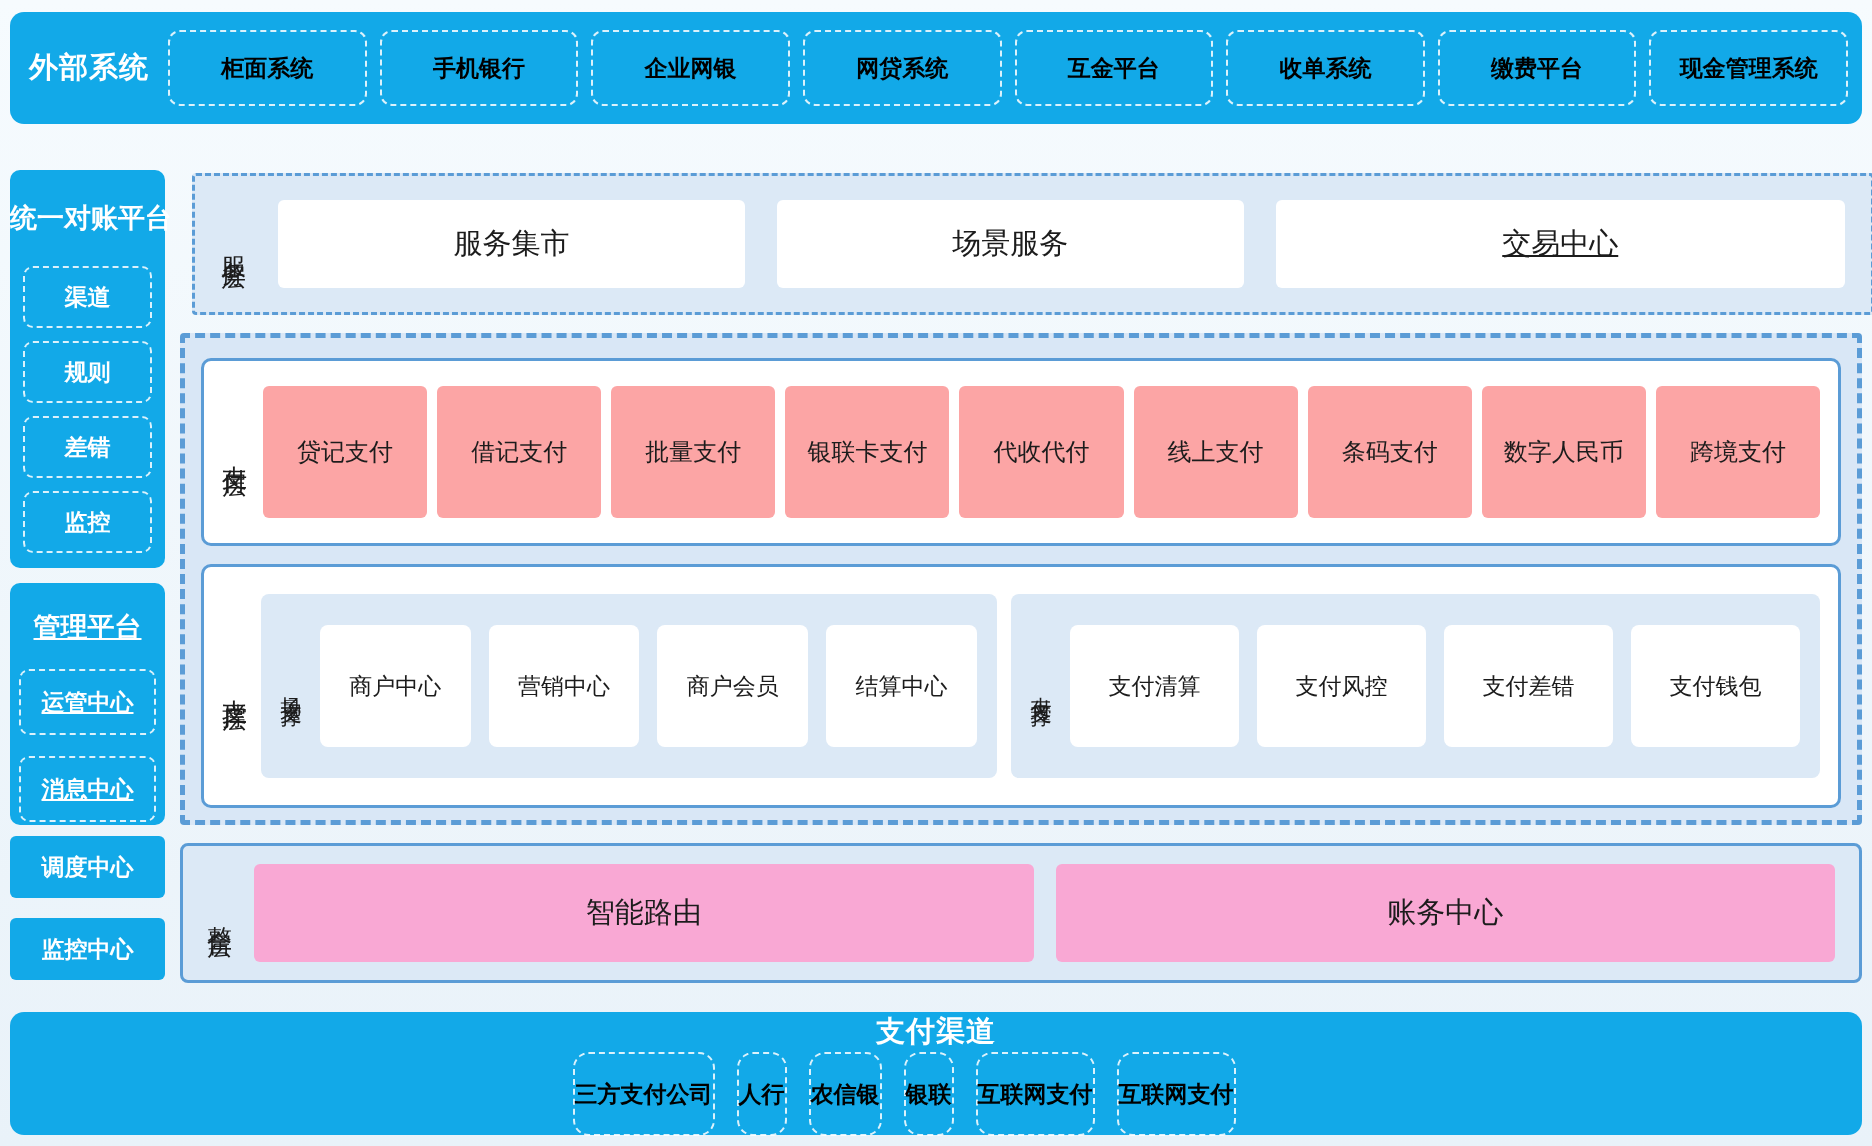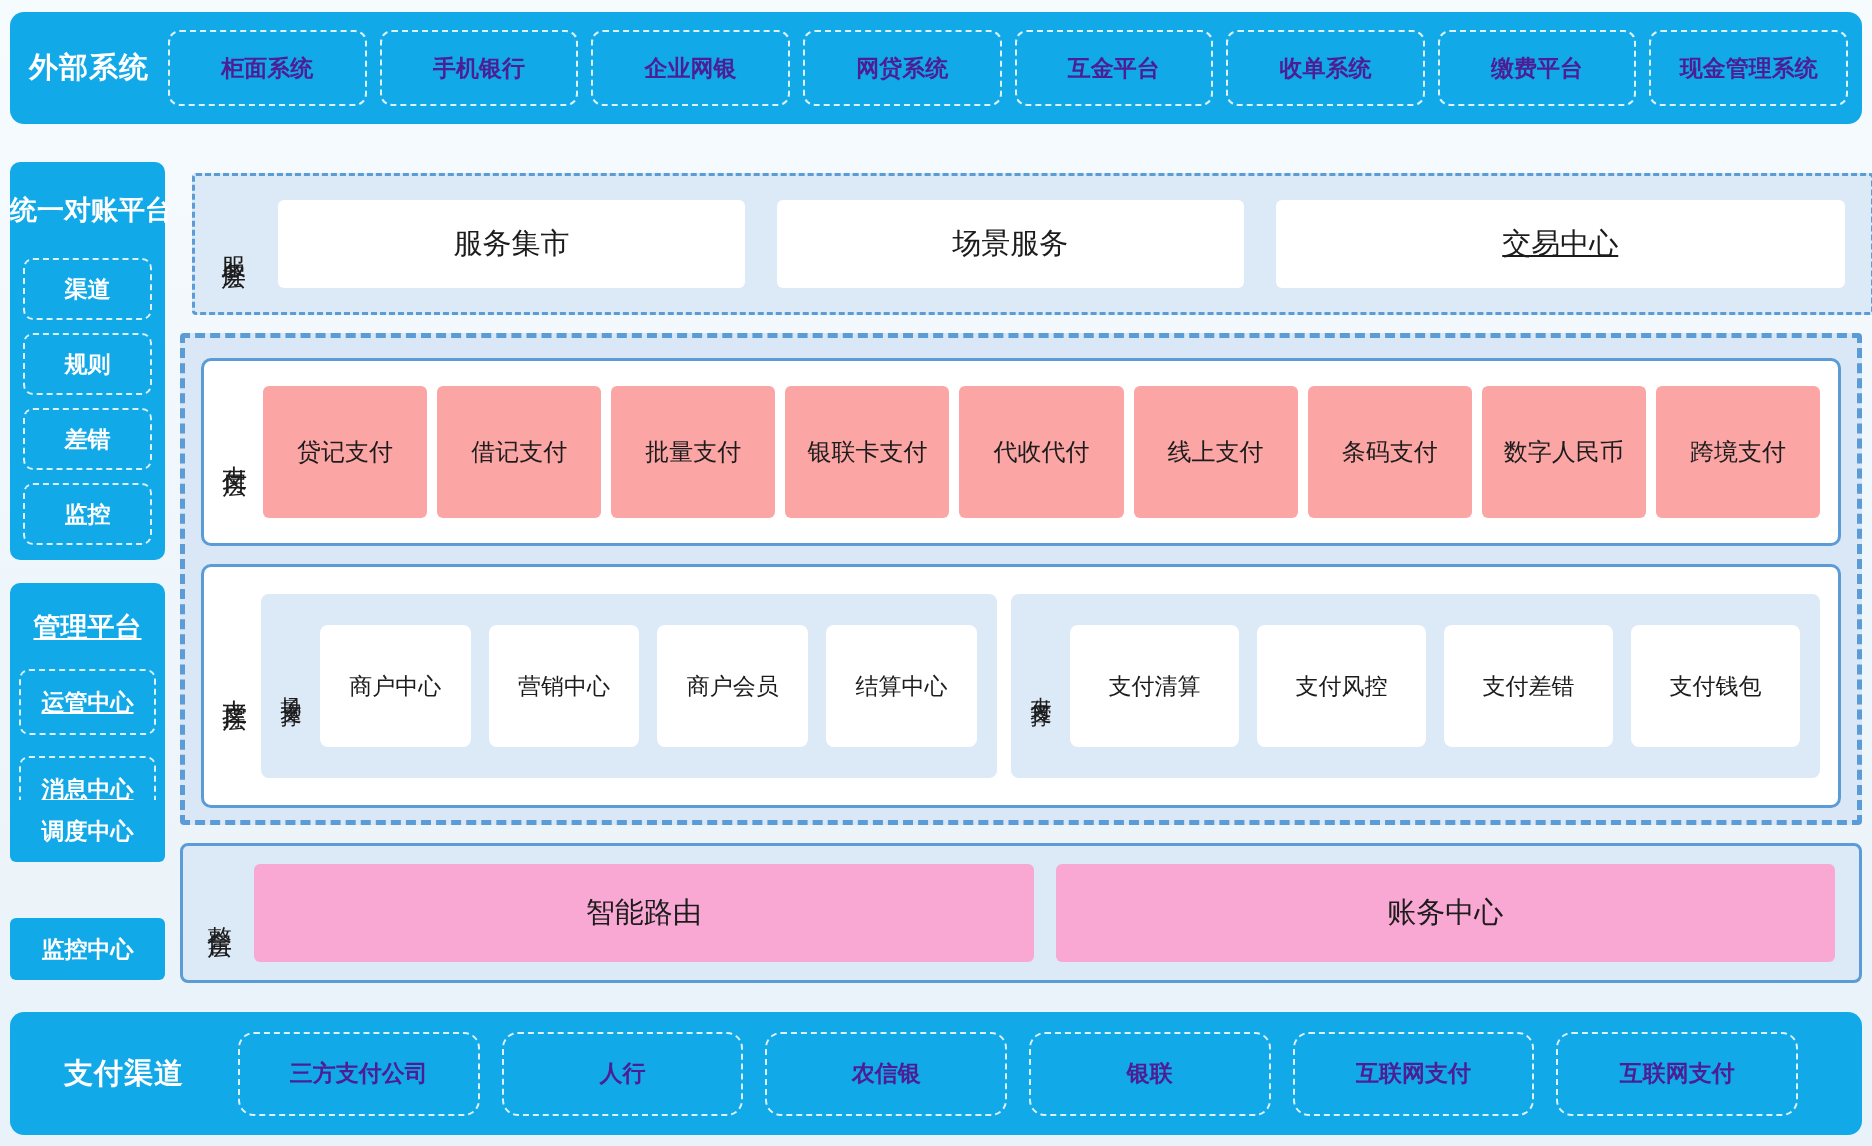--- a/index.html
+++ b/index.html
@@ -18,64 +18,64 @@
     border-radius:14px; display:flex; align-items:center;
   }
   .band-title {
     font-size:29px; font-weight:bold; text-align:center; flex:0 0 auto;
     letter-spacing:1px; white-space:nowrap;
   }
   .band-items { flex:1; display:flex; align-items:center; height:100%; }
   .dash-item {
     border:2px dashed rgba(255,255,255,.85); border-radius:12px;
     display:flex; align-items:center; justify-content:center;
-    font-size:23px; font-weight:bold; color:#4c1d95; white-space:nowrap;text-align:center;
+    font-size:23px; font-weight:bold; color:#000000; white-space:nowrap;text-align:center;
   }
 
   
   #top-band { top:12px; height:112px; }
   #top-band .band-title { width:158px; }
   #top-band .band-items { gap:13px; padding-right:14px; }
   #top-band .dash-item { flex:1; height:76px; }
 
   
-  #bottom-band { top:1012px; height:123px; }
+  #bottom-band { top:1012px; height:123px;flex-direction:column; }
   #bottom-band .band-title { width:228px; }
   #bottom-band .band-items { gap:22px; padding-right:64px; }
   #bottom-band .dash-item { flex:1; height:84px; border-width:2.5px; border-radius:16px; }
 
   
   .side-block {
     position:absolute; left:10px; width:155px; border-radius:10px;
     display:flex; flex-direction:column; align-items:stretch;
   }
   .side-title {
     color:#fff; font-size:27px; font-weight:bold; text-align:center;
     white-space:nowrap; letter-spacing:0px;
   }
   .side-items { display:flex; flex-direction:column; padding:0 13px; }
   .side-dash {
     border:2px dashed rgba(255,255,255,.85); border-radius:10px;
     display:flex; align-items:center; justify-content:center;
     color:#fff; font-size:23px; font-weight:bold; white-space:nowrap;
   }
-  #recon-block { top:162px; height:398px; }
+  #recon-block { top:170px; height:398px; }
   #recon-block .side-title { margin-top:30px; }
   #recon-block .side-items { margin-top:30px; gap:13px; }
   #recon-block .side-dash { height:62px; }
   #mgmt-block { top:583px; height:242px;text-decoration:underline; }
   #mgmt-block .side-title { margin-top:26px; }
   #mgmt-block .side-items { margin-top:24px; gap:21px; padding:0 9px; }
   #mgmt-block .side-dash { height:66px; }
   .side-solid {
     position:absolute; left:10px; width:155px; height:62px; border-radius:6px;
     display:flex; align-items:center; justify-content:center;
     color:#fff; font-size:23px; font-weight:bold;
   }
-  #dispatch-block { top:800px; }
+  #dispatch-block { top:836px; }
   #monitor-block  { top:918px; }
 
   
   .vlabel {
     writing-mode:vertical-rl; text-orientation:upright;
     font-size:25px; color:#1c1c1c; letter-spacing:5px; line-height:1;
     flex:0 0 auto; white-space:nowrap;
   }
   .vlabel.small { font-size:21px; letter-spacing:3px; }
 

